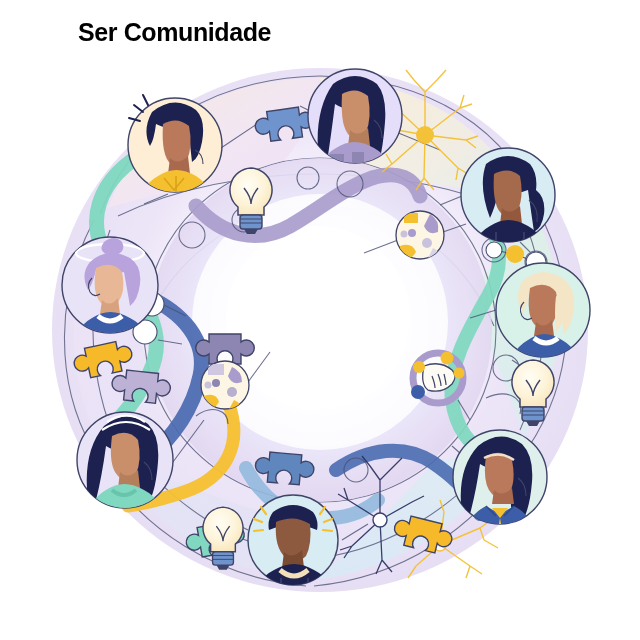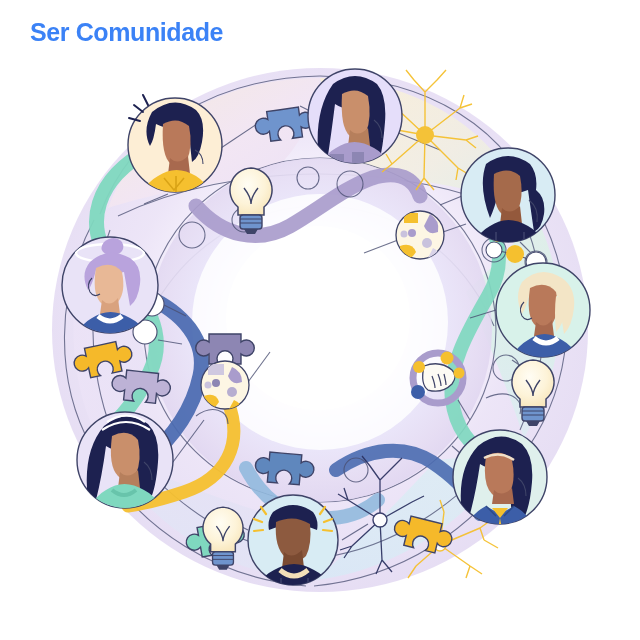--- a/index.html
+++ b/index.html
@@ -9,21 +9,21 @@
   #page-title{position:absolute;left:30px;top:20px;font-size:25px;font-weight:bold;
        color:#1d2150;letter-spacing:-0.4px;line-height:1;}
   #illustration{position:absolute;left:0;top:0;width:640px;height:640px;}
   svg{display:block;}
 </style>
 </head>
 <body style="background: rgb(255, 255, 255);">
 
 <div id="page">
 
-  <div id="page-title" style="color: #3b82f6;">Ser Comunidade</div>
+  <div id="page-title" style="color: #000000; margin-left: 48px;">Ser Comunidade</div>
 
   <div id="illustration">
     <svg viewBox="0 0 640 640" width="640" height="640" xmlns="http://www.w3.org/2000/svg">
       <defs>
         <radialGradient id="coreGlow" cx="50%" cy="48%" r="54%">
           <stop offset="0%" stop-color="#ffffff" stop-opacity="1"></stop>
           <stop offset="42%" stop-color="#fbfaff" stop-opacity="1"></stop>
           <stop offset="66%" stop-color="#eae6fa" stop-opacity="0.95"></stop>
           <stop offset="85%" stop-color="#e5dcf3" stop-opacity="0.9"></stop>
           <stop offset="100%" stop-color="#ded3ef" stop-opacity="0.85"></stop>

